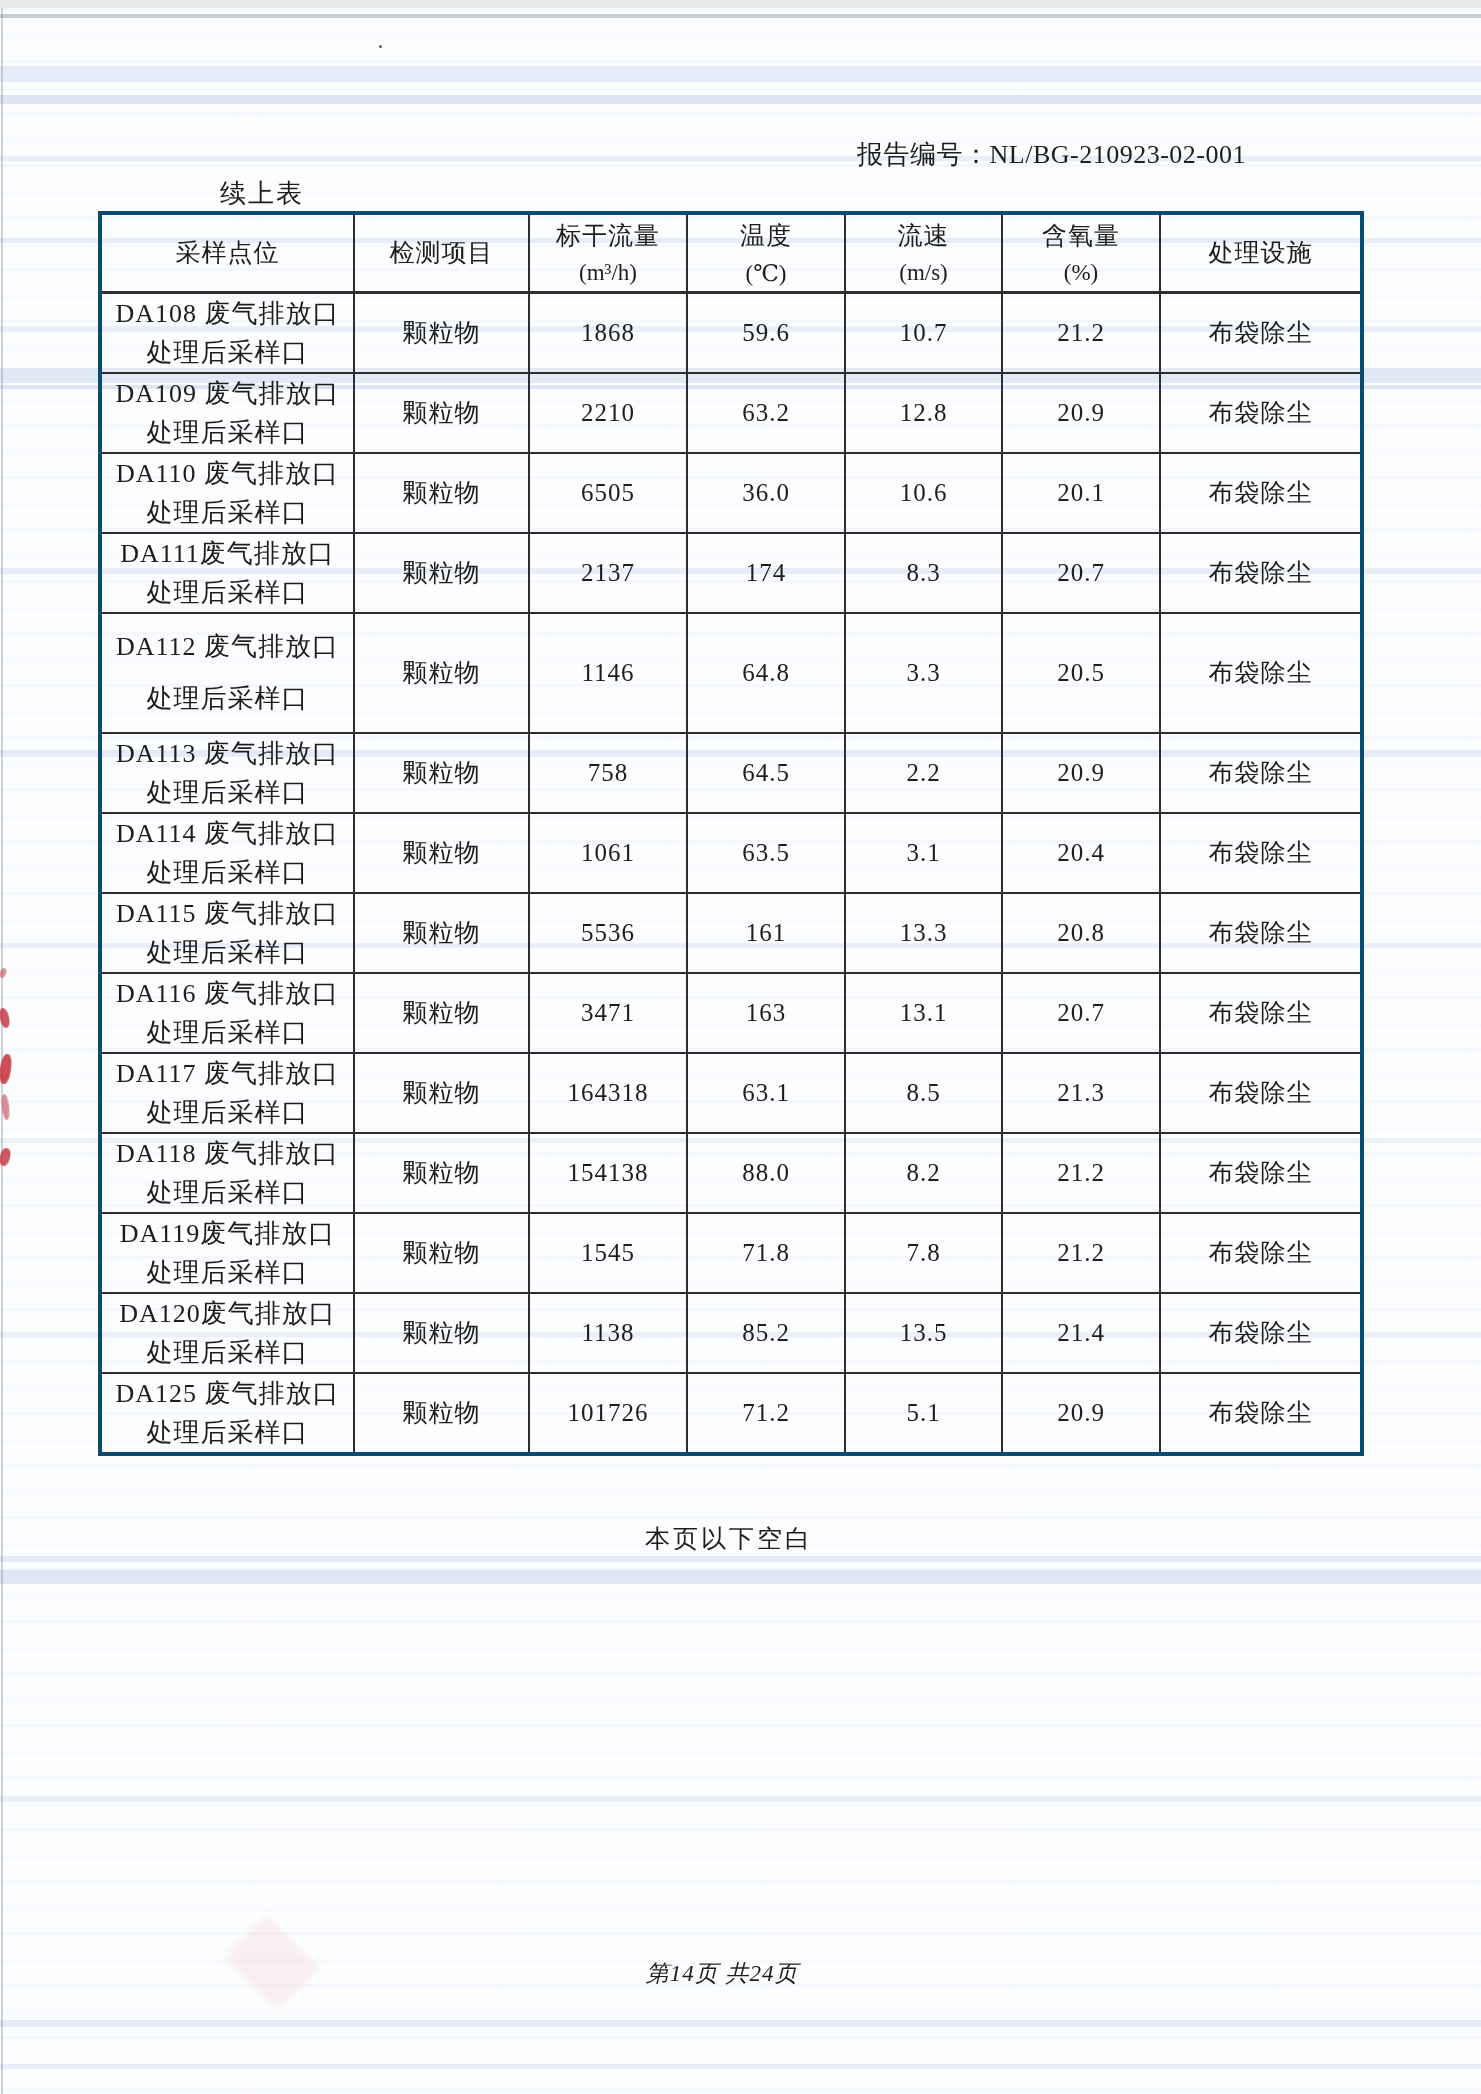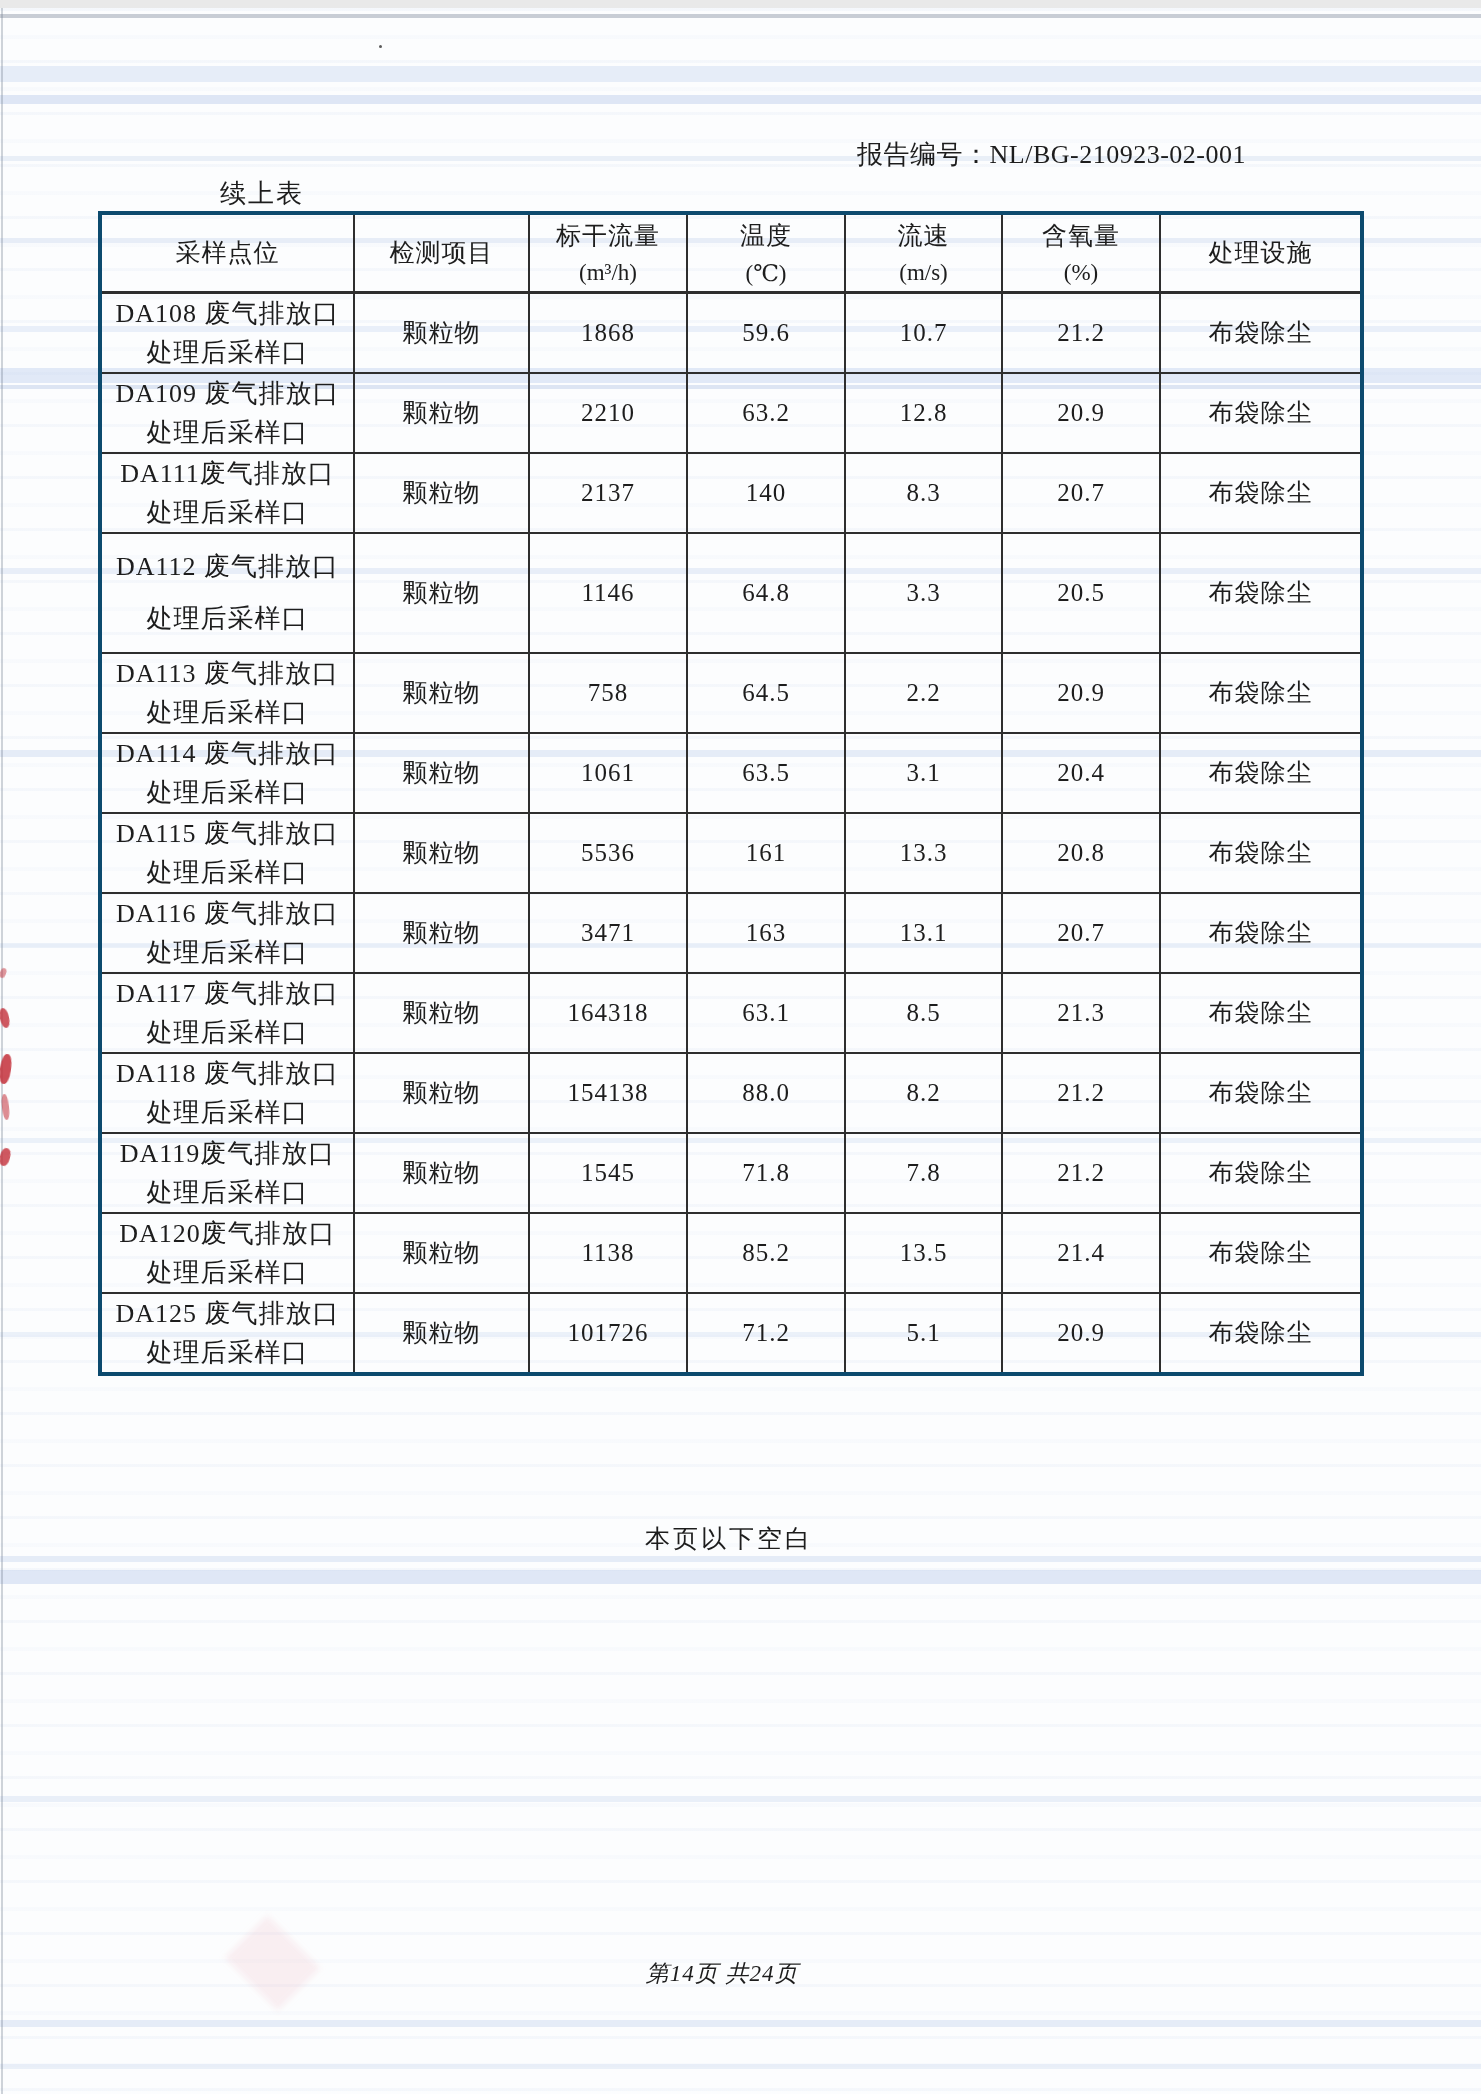--- a/index.html
+++ b/index.html
@@ -162,28 +162,40 @@
             <div>DA109 废气排放口</div>
             <div>处理后采样口</div>
           </td>
         <td>颗粒物</td>
         <td>2210</td>
         <td>63.2</td>
         <td>12.8</td>
         <td>20.9</td>
         <td>布袋除尘</td>
       </tr>
+      <tr style="height:80px">
+        <td class="c-point">
+            <div>DA110 废气排放口</div>
+            <div>处理后采样口</div>
+          </td>
+        <td>颗粒物</td>
+        <td>6505</td>
+        <td>36.0</td>
+        <td>10.6</td>
+        <td>20.1</td>
+        <td>布袋除尘</td>
+      </tr>
       <tr style="height:75px">
         <td class="c-point">
             <div>DA111废气排放口</div>
             <div>处理后采样口</div>
           </td>
         <td>颗粒物</td>
         <td>2137</td>
-        <td>140</td>
+        <td>174</td>
         <td>8.3</td>
         <td>20.7</td>
         <td>布袋除尘</td>
       </tr>
       <tr style="height:120px" class="tall">
         <td class="c-point">
             <div>DA112 废气排放口</div>
             <div>处理后采样口</div>
           </td>
         <td>颗粒物</td>

